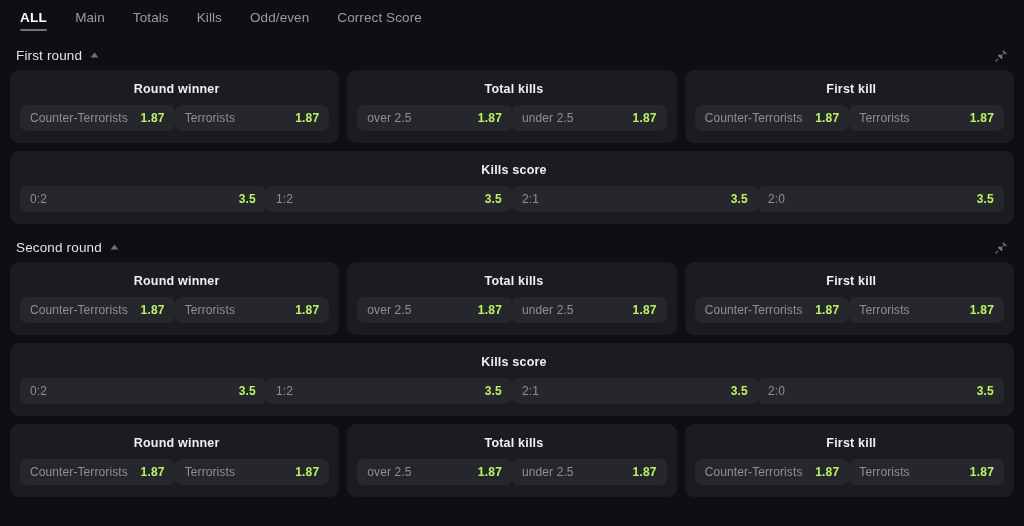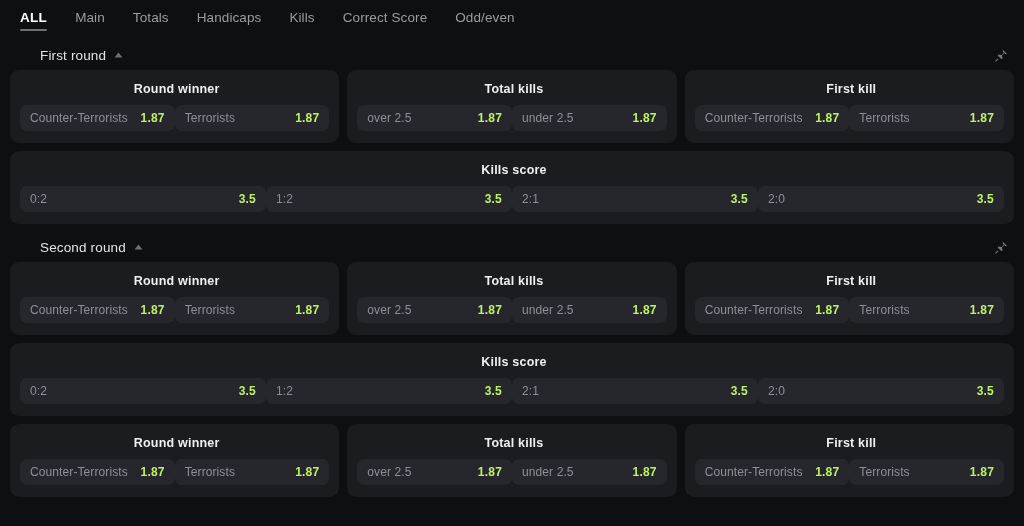--- a/index.html
+++ b/index.html
@@ -52,21 +52,20 @@
     border-radius: 2px;
   }
 
   
   .section-head {
     height: 30px;
     display: flex;
     align-items: center;
     padding: 0 14px 0 16px;
     margin-top: 4px;
-    margin-left: 24px;
   }
   .section-title {
     font-size: 13.5px;
     color: #e3e3e6;
     letter-spacing: .15px;
   }
   .collapse-icon {
     display: inline-flex;
     align-items: center;
     margin-left: 8px;
@@ -148,30 +147,27 @@
     <div class="tab active">
     <span>ALL</span>
   </div>
     <div class="tab">
     <span>Main</span>
   </div>
     <div class="tab">
     <span>Totals</span>
   </div>
     <div class="tab">
-    <span>Handicaps</span>
-  </div>
-    <div class="tab">
     <span>Kills</span>
   </div>
     <div class="tab">
+    <span>Odd/even</span>
+  </div>
+    <div class="tab">
     <span>Correct Score</span>
-  </div>
-    <div class="tab">
-    <span>Odd/even</span>
   </div>
   </div>
 
 <div class="sections">
     <div class="section">
     <div class="section-head">
       <span class="section-title">First round</span>
       <span class="collapse-icon">
         <svg width="9" height="6" viewBox="0 0 9 6" aria-hidden="true">
           <path d="M4.5 0.6 L8.4 5.4 L0.6 5.4 Z" fill="#6e7077"></path>

